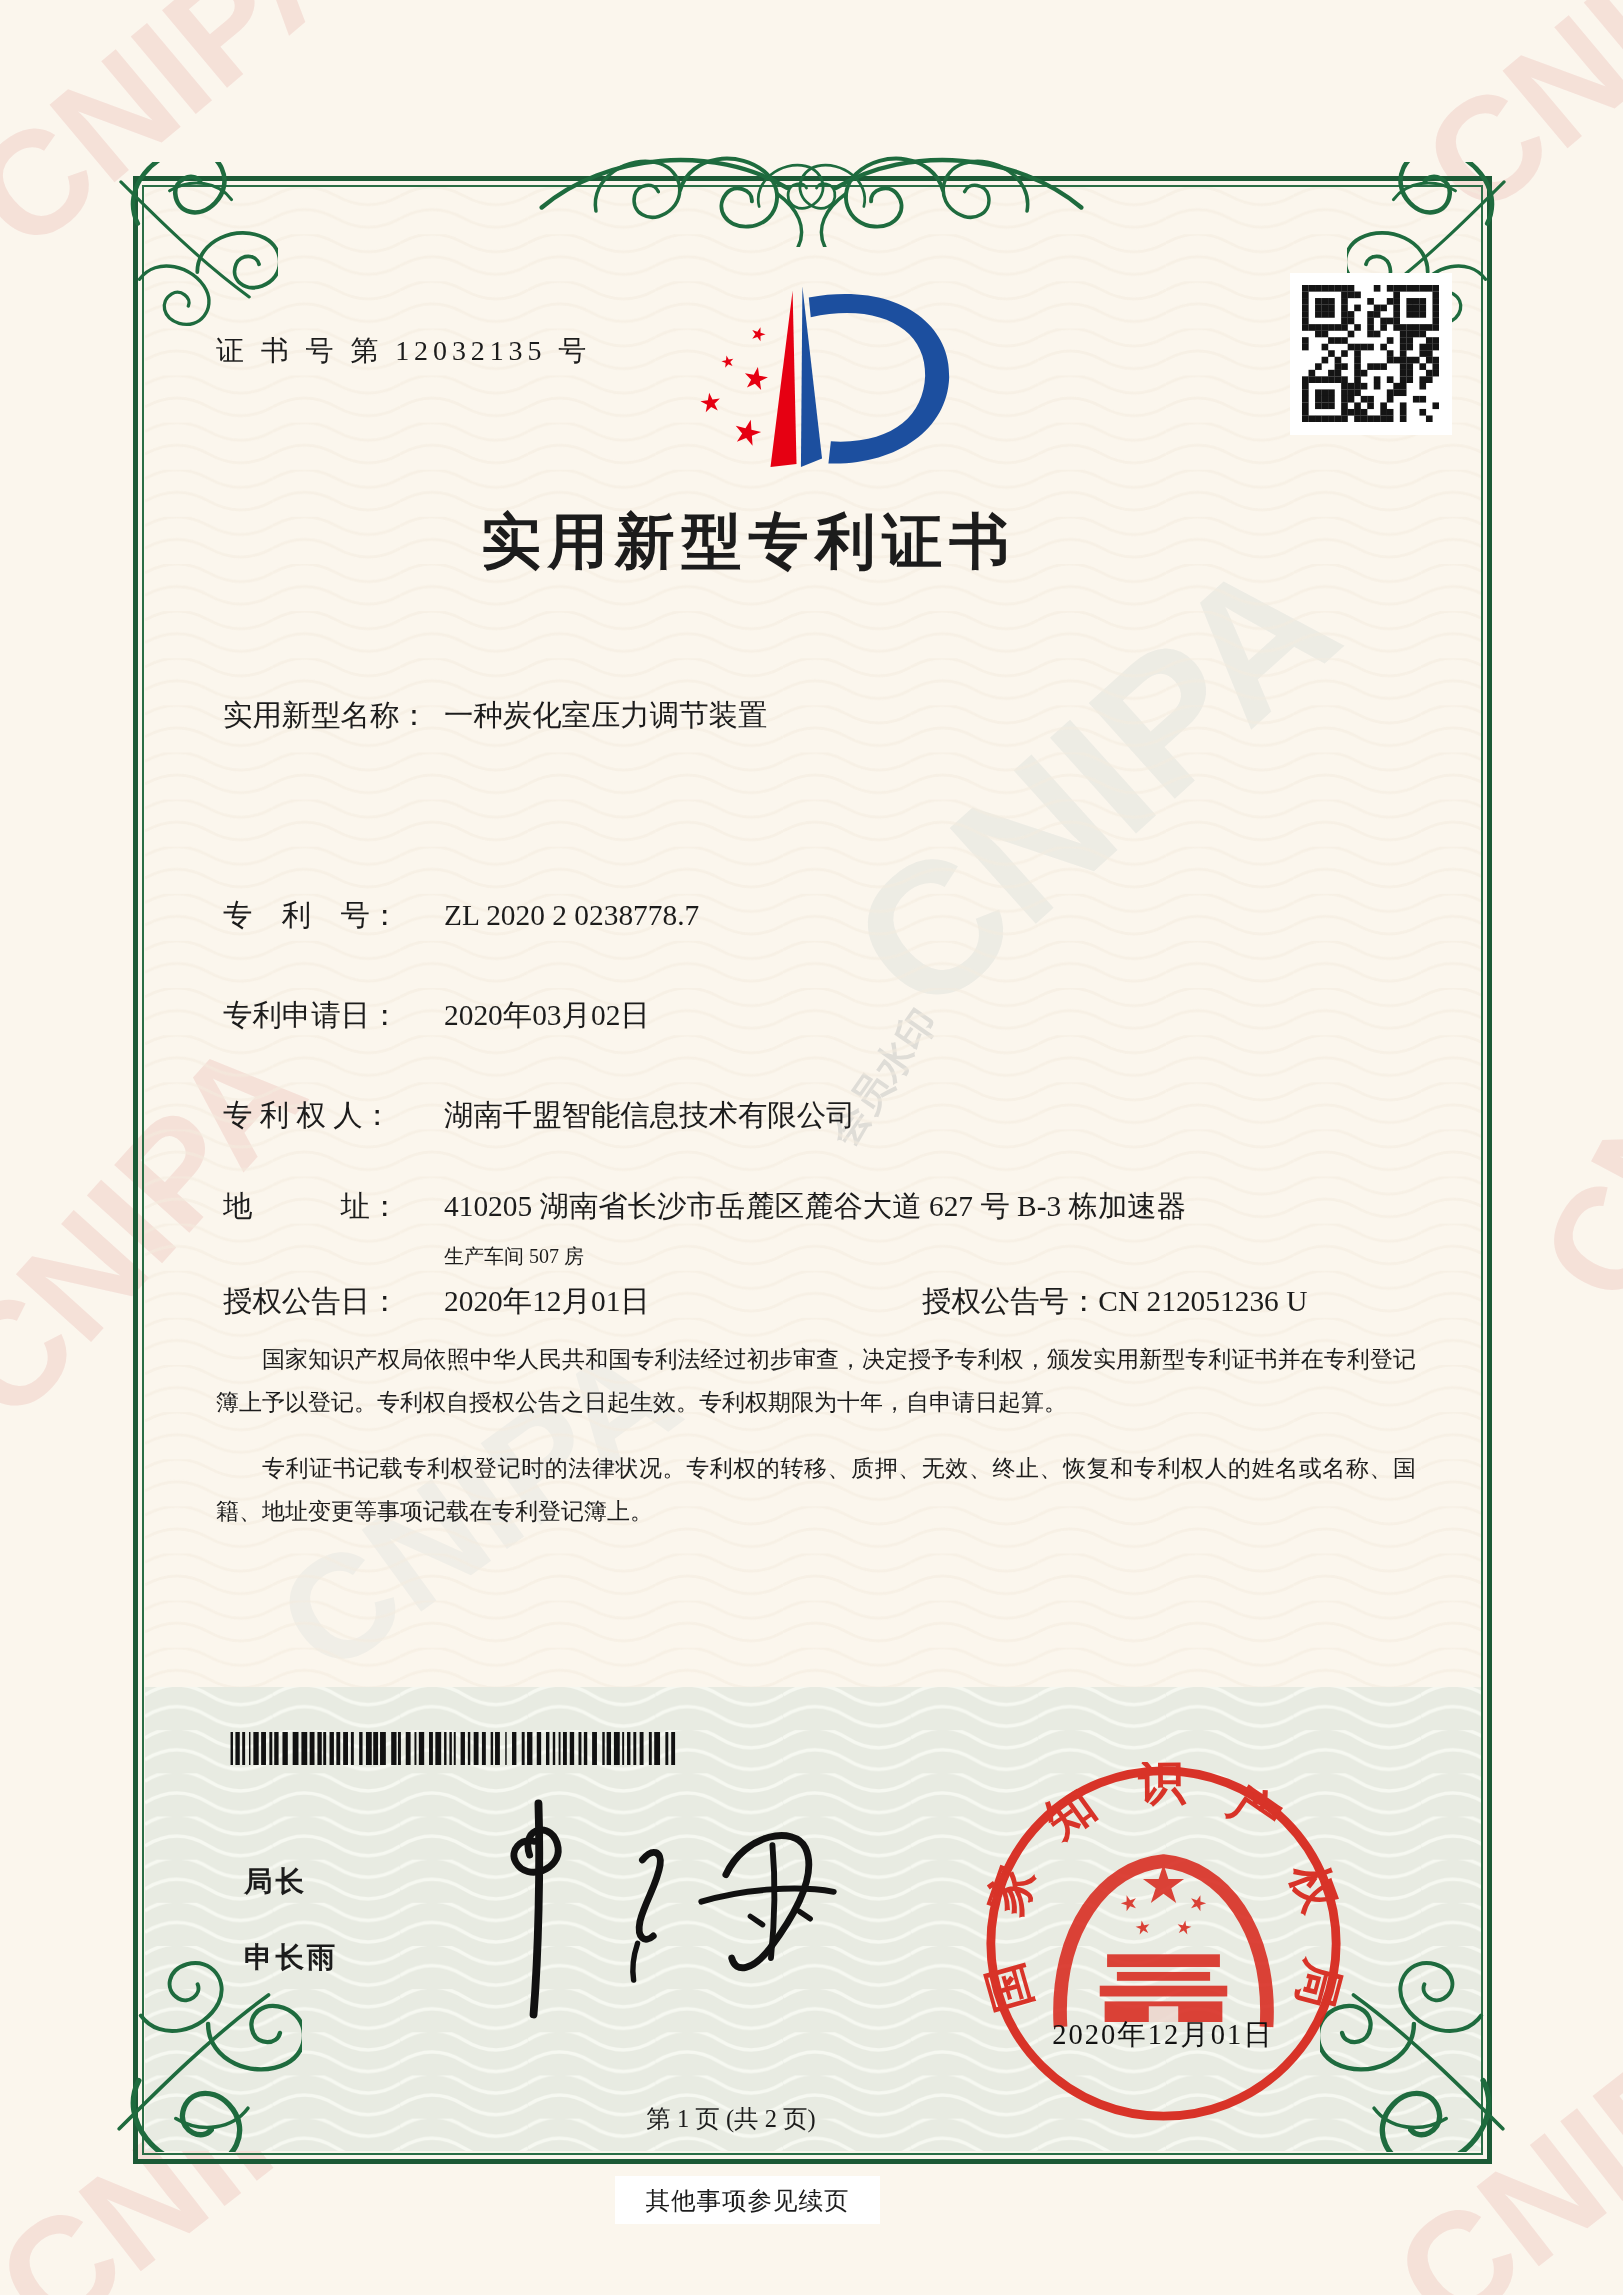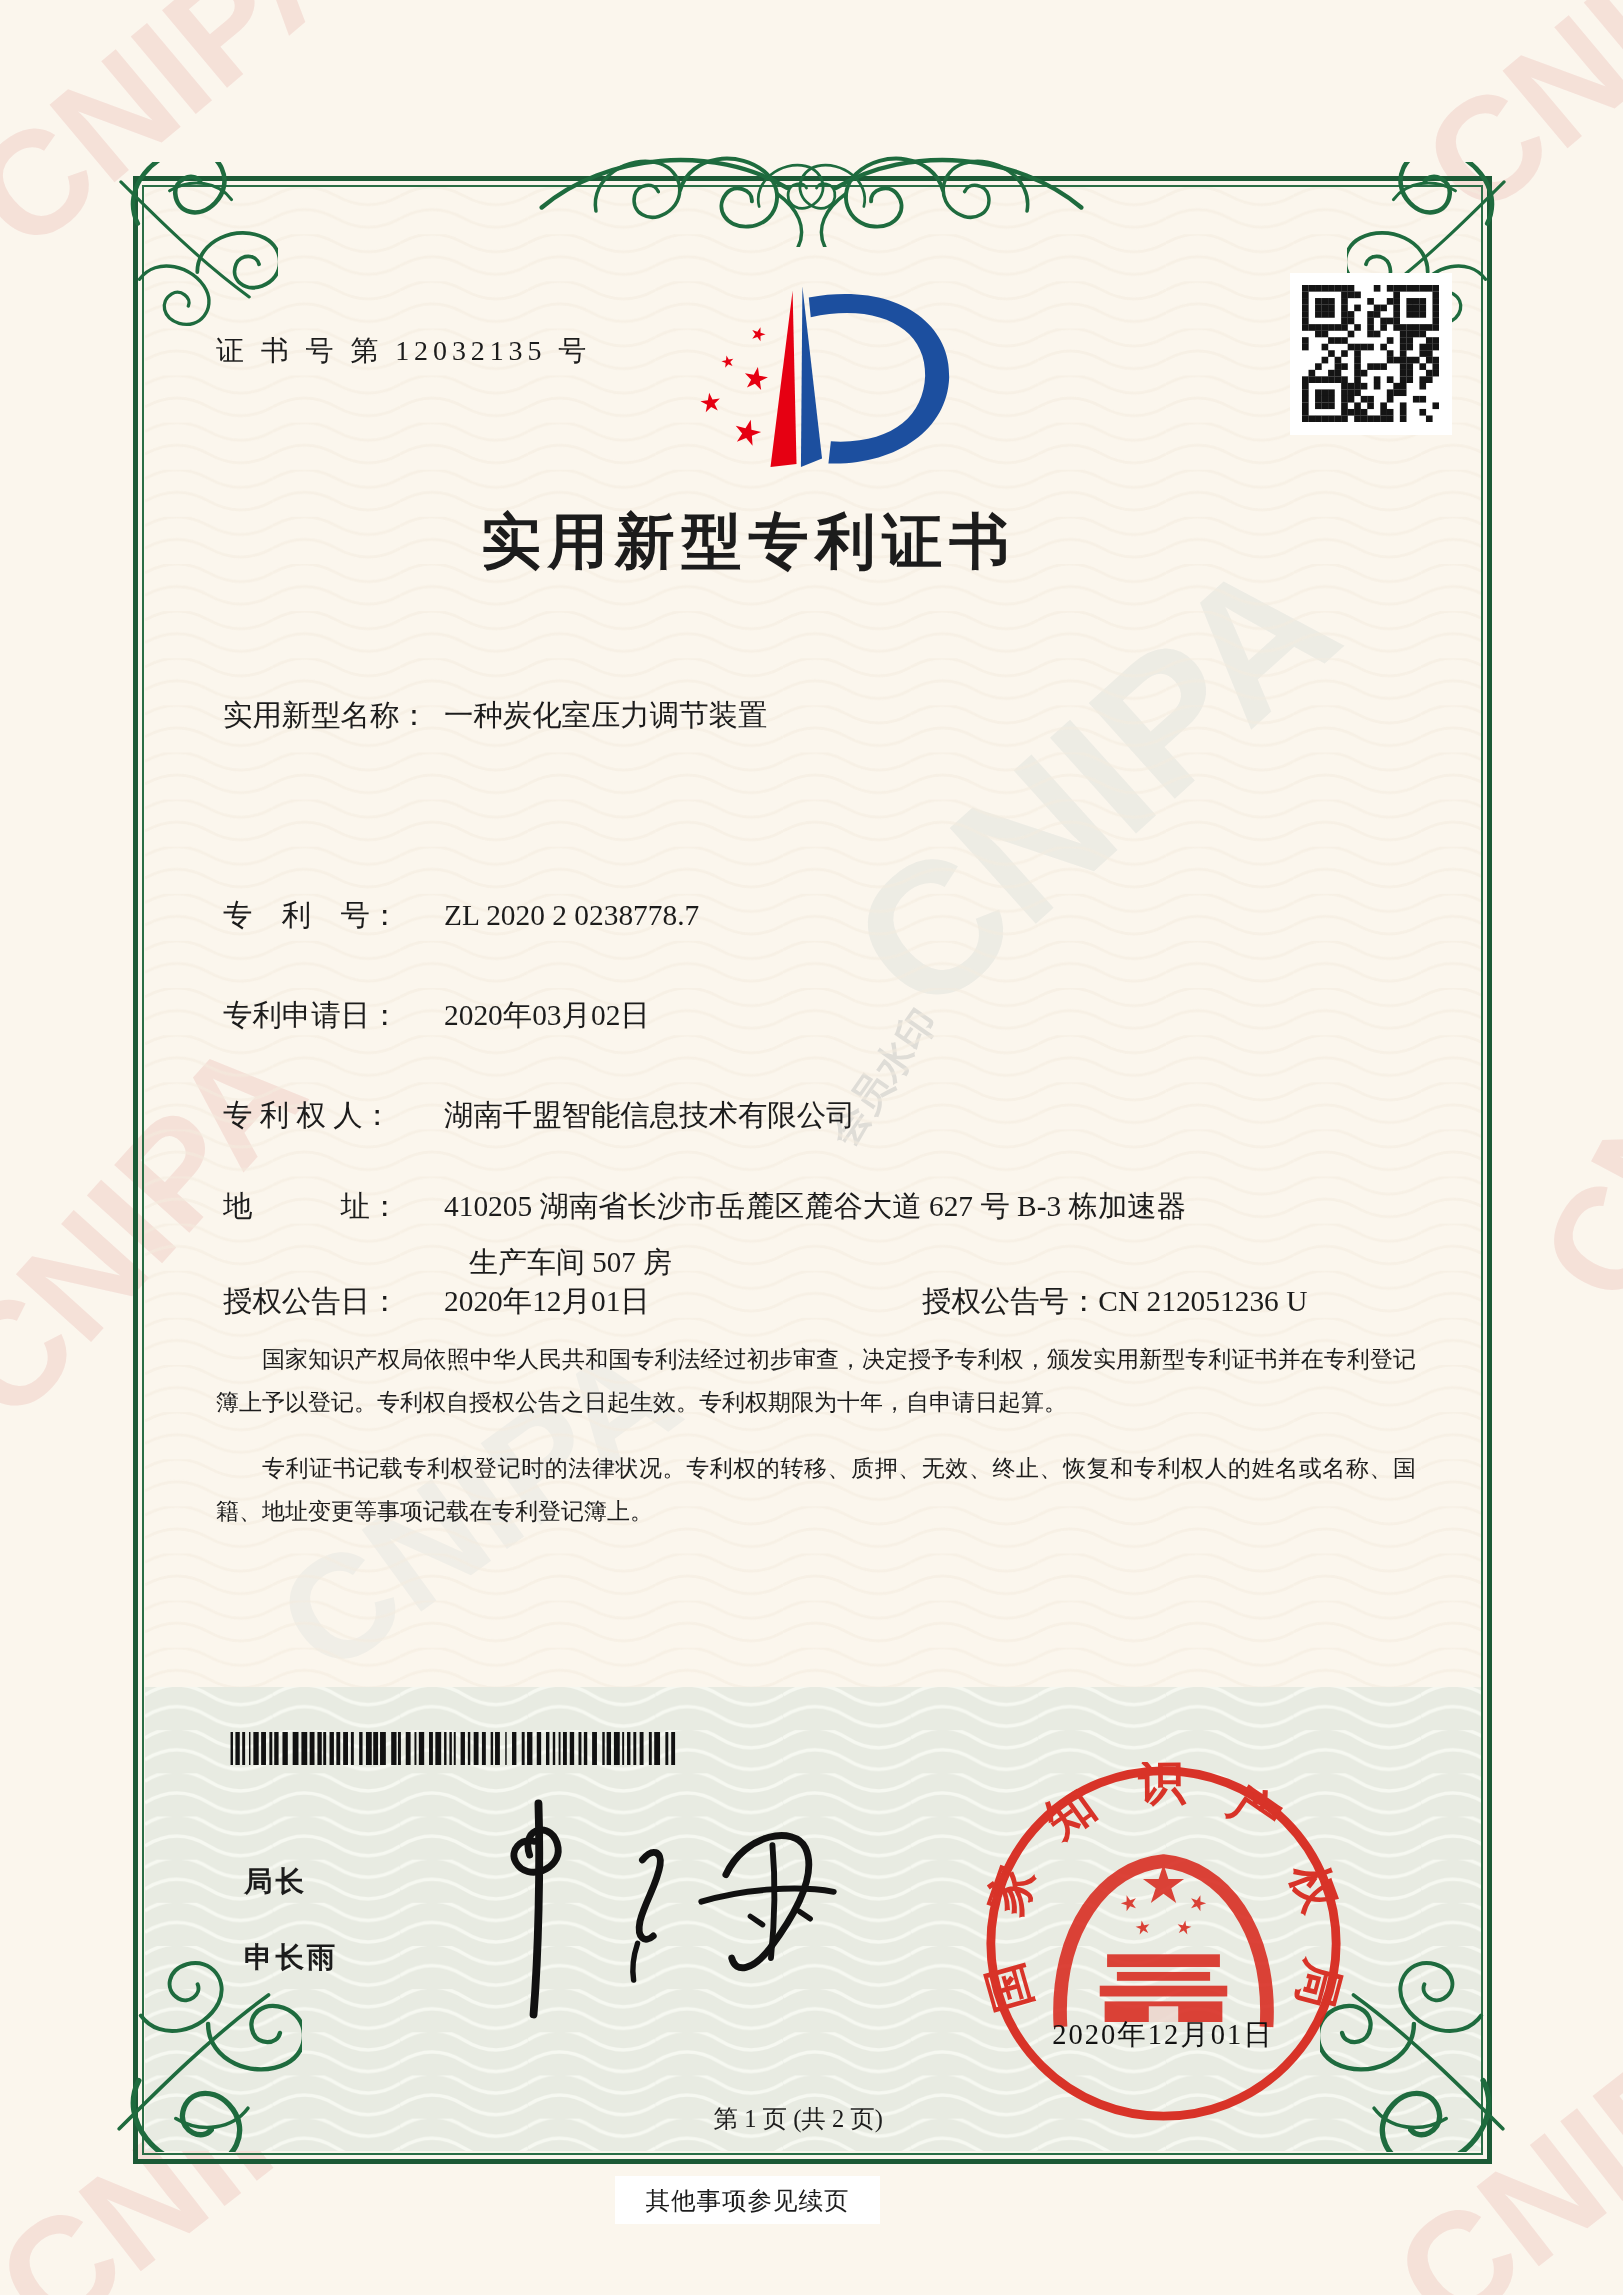--- a/index.html
+++ b/index.html
@@ -36,36 +36,36 @@
   .logo{position:absolute;left:682px;top:272px;z-index:6;}
   .qr-box{position:absolute;left:1290px;top:273px;width:162px;height:162px;background:#fff;z-index:6;}
   .qr-box svg{position:absolute;left:12.3px;top:12.3px;}
   .title{position:absolute;left:133px;top:502px;width:1231px;text-align:center;
          font-size:60px;font-weight:bold;letter-spacing:6.9px;z-index:6;}
 
   
   .row{position:absolute;left:223px;font-size:29.4px;line-height:39px;z-index:6;white-space:nowrap;}
   .row .lbl{display:inline-block;width:221px;}
   .row .lbl2{position:absolute;left:699px;}
-  .addr2{position:absolute;left:444px;top:1243px;font-size:29px;z-index:6;margin-left:25px;}
+  .addr2{position:absolute;left:444px;top:1243px;font-size:20px;z-index:6;}
 
   
   .body-text{position:absolute;left:216px;top:1338px;width:1200px;z-index:6;
              font-size:23px;line-height:43px;text-align:justify;}
   .body-text p{margin:0 0 22.6px 0;text-indent:2em;}
 
   
   .barcode{position:absolute;left:228px;top:1732px;z-index:6;}
   .sig-label{position:absolute;left:244px;z-index:6;font-size:28.5px;font-weight:bold;
              font-family:Liberation Serif, serif;letter-spacing:2.9px;}
   .signature{position:absolute;left:407px;top:1796px;z-index:6;}
   .seal{position:absolute;left:982px;top:1762px;z-index:7;opacity:.94;}
   .seal-date{position:absolute;left:1006px;top:2016px;width:314px;text-align:center;
              font-size:28.5px;letter-spacing:2px;z-index:8;color:#111;}
-  .page-info{position:absolute;left:579px;top:2102px;width:304px;text-align:right;
+  .page-info{position:absolute;left:579px;top:2102px;width:304px;text-align:center;
              font-size:24.5px;z-index:6;}
   .footer-box{position:absolute;left:615px;top:2176px;width:265px;height:48px;background:#fff;
               display:flex;align-items:center;justify-content:center;z-index:6;}
   .footer-box span{font-size:24.5px;letter-spacing:1px;}
 </style>
 </head>
 <body>
 
 <div id="page">
 

